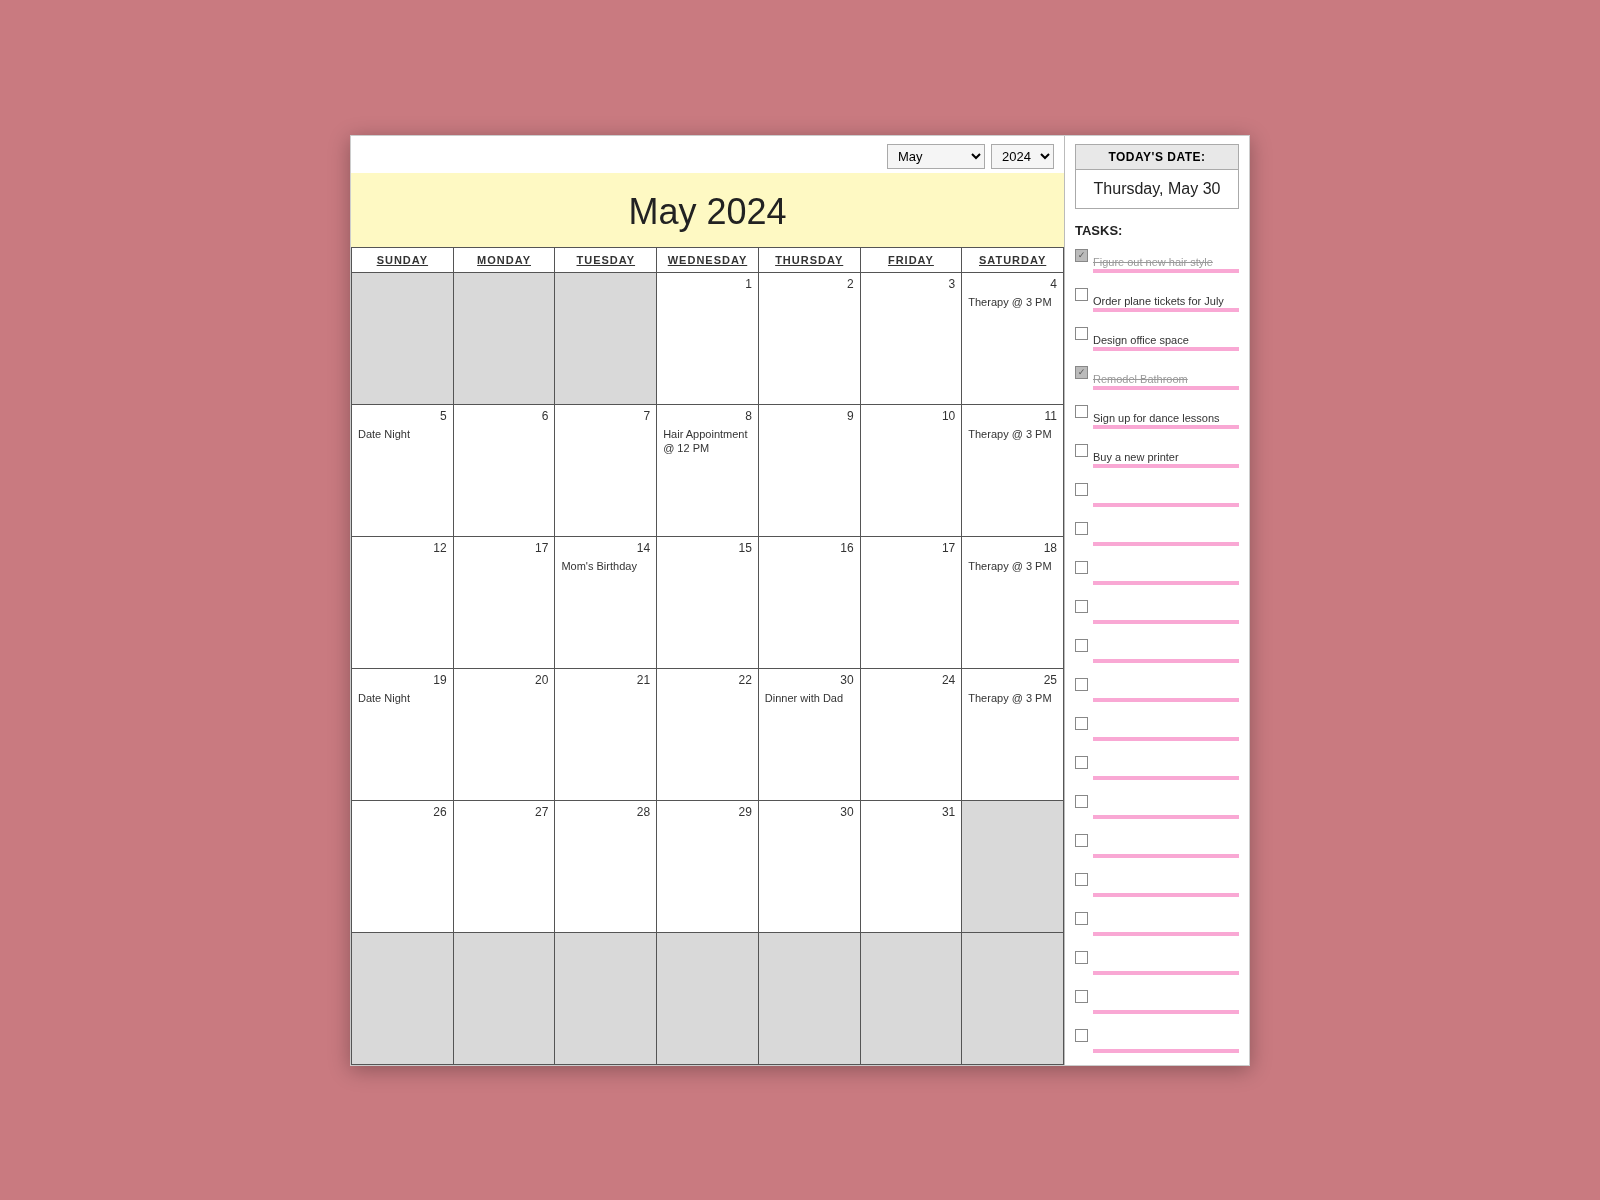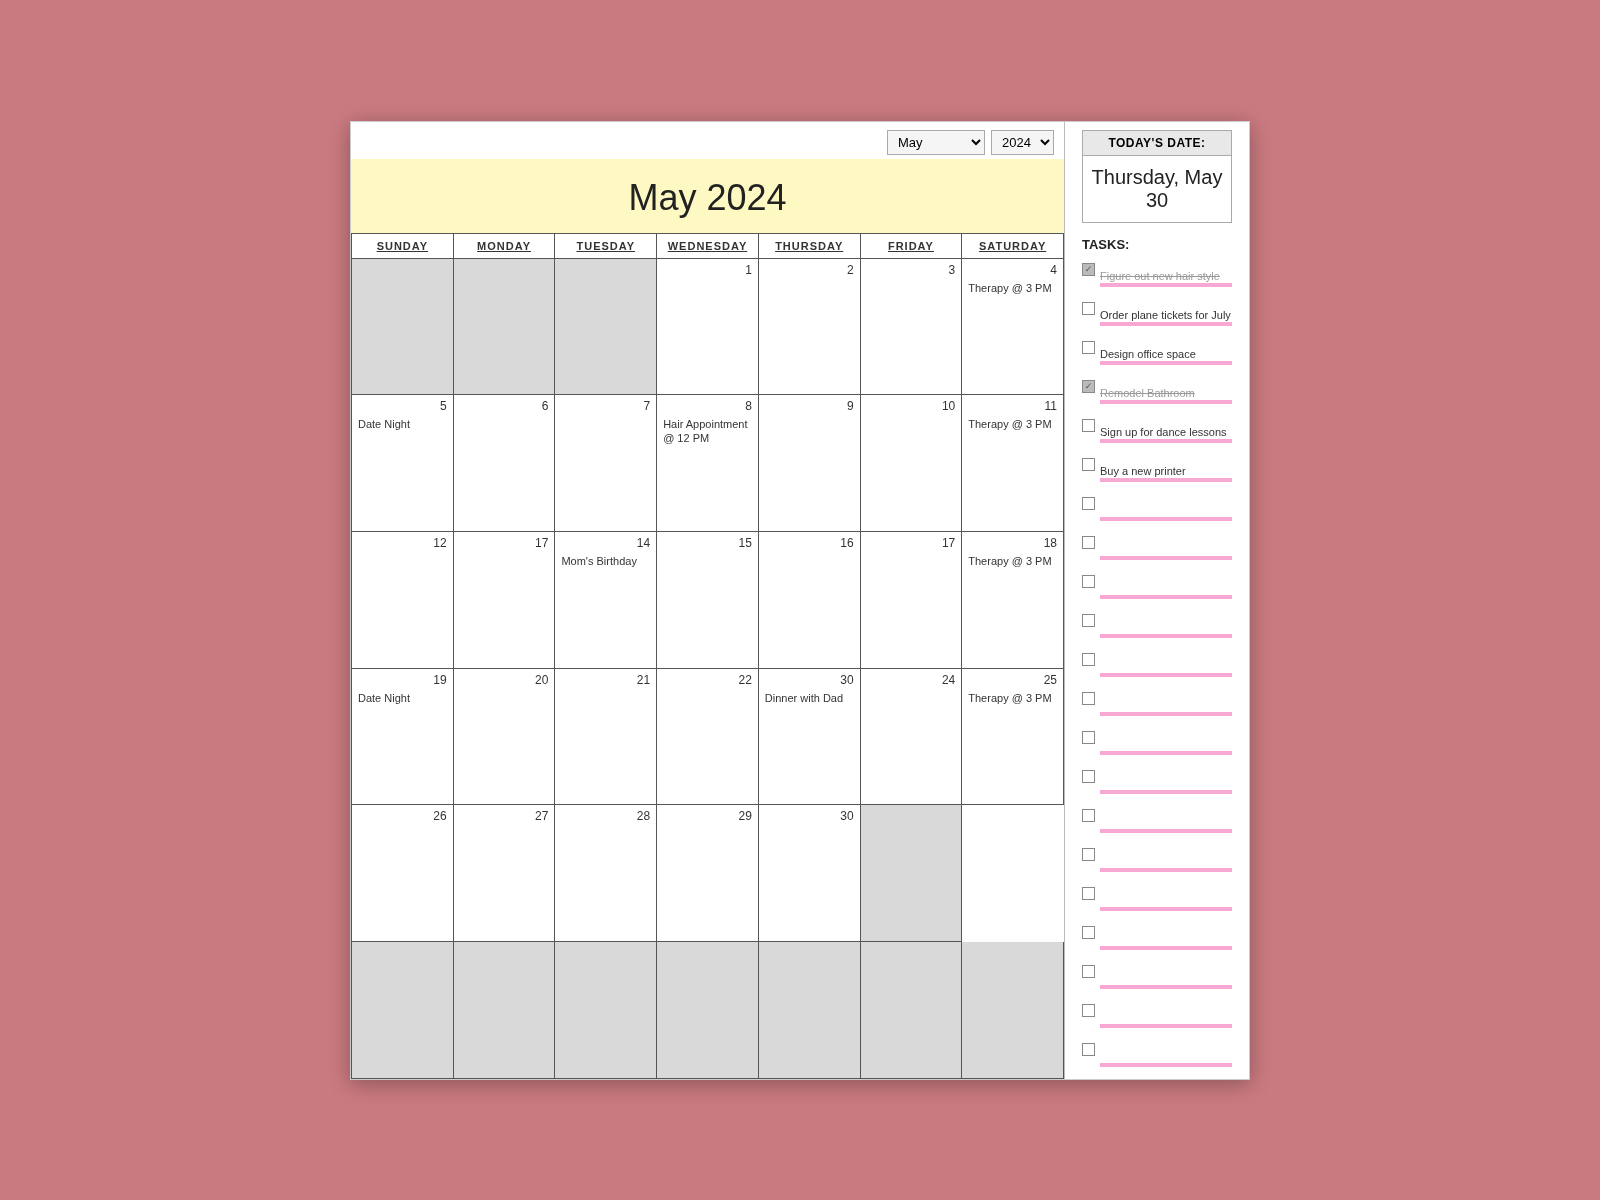--- a/index.html
+++ b/index.html
@@ -116,41 +116,41 @@
       color: #333;
       line-height: 1.3;
     }
 
     
     .sidebar {
       width: 185px;
       border-left: 1px solid #bbb;
       display: flex;
       flex-direction: column;
-      padding: 8px 17px;
+      padding: 8px 10px;
       background: #fff;
     }
 
     .today-box {
       border: 1px solid #aaa;
       text-align: center;
       margin-bottom: 14px;
     }
 
     .today-label {
       background: #e8e8e8;
       font-size: 12px;
       font-weight: bold;
       padding: 5px 8px;
       border-bottom: 1px solid #aaa;
       letter-spacing: 0.5px;
     }
 
     .today-date {
-      font-size: 20px;
+      font-size: 16px;
       padding: 10px 8px;
       color: #222;
     }
 
     .tasks-label {
       font-size: 13px;
       font-weight: bold;
       color: #222;
     }
 
@@ -328,20 +328,23 @@
             </div>
             <div class="day-cell">
               <span class="day-number">28</span>
             </div>
             <div class="day-cell">
               <span class="day-number">29</span>
             </div>
             <div class="day-cell">
               <span class="day-number">30</span>
             </div>
+            <div class="day-cell">
+              <span class="day-number">31</span>
+            </div>
             <div class="day-cell grayed"></div>
           </div>
           <div class="week-row">
             <div class="day-cell grayed"></div>
             <div class="day-cell grayed"></div>
             <div class="day-cell grayed"></div>
             <div class="day-cell grayed"></div>
             <div class="day-cell grayed"></div>
             <div class="day-cell grayed"></div>
             <div class="day-cell grayed"></div>

